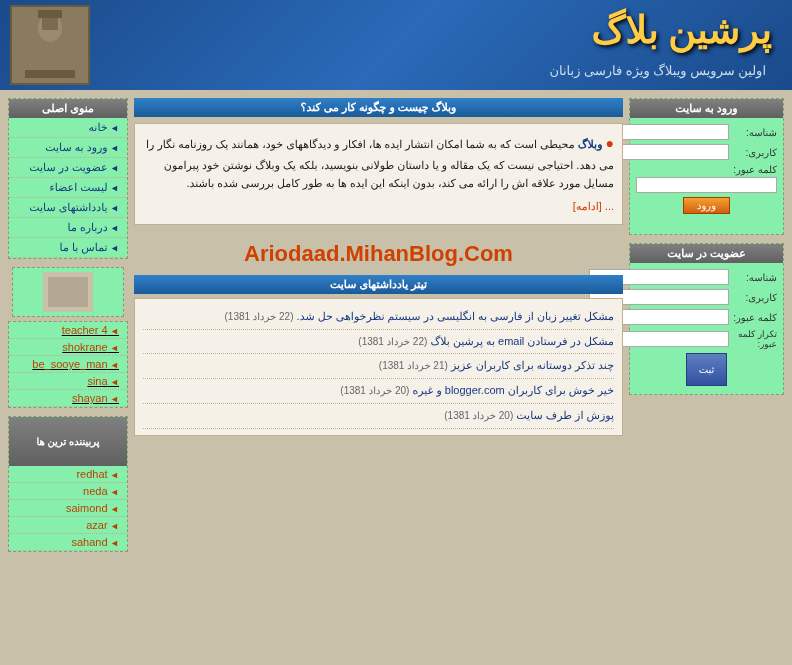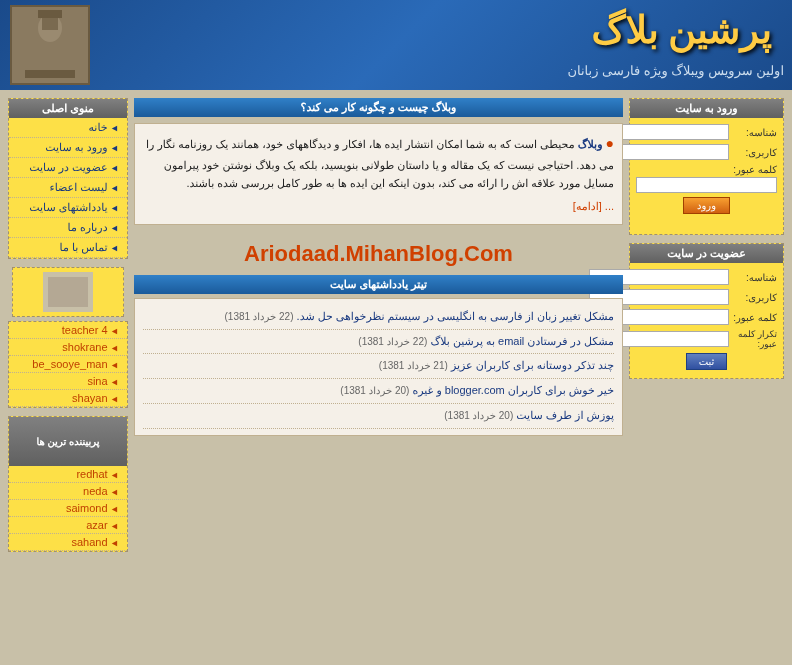--- a/index.html
+++ b/index.html
@@ -30,21 +30,21 @@
       right: 20px;
       color: #fff;
       font-size: 32px;
       font-weight: bold;
       font-family: Georgia, serif;
       margin-left: 7px;
     }
     .header-subtitle {
       position: absolute;
       bottom: 12px;
-      right: 8px;
+      right: 26px;
       color: #cde;
       font-size: 13px;
       direction: rtl;
     }
     .header-statue {
       position: absolute;
       left: 10px;
       top: 5px;
       width: 80px;
       height: 80px;
@@ -122,21 +122,21 @@
       padding: 2px 13px;
       font-size: 10px;
       cursor: pointer;
       display: block;
       margin: 4px auto 14px;
     }
     .btn-blue {
       background: linear-gradient(to bottom, #6080c0, #3050a0);
       color: #fff;
       border: 1px solid #204080;
-      padding: 2px 12px;
+      padding: 10px 12px;
       font-size: 10px;
       cursor: pointer;
       display: block;
       margin: 4px auto 2px;
     }
 
     
     .sidebar-left {
       width: 120px;
       flex-shrink: 0;
@@ -166,20 +166,21 @@
       content: "◄ ";
       color: #1a3a80;
       font-size: 9px;
     }
 
     
     .members-box {
       background: #e8e0d0;
       border: 1px solid #b0a080;
       margin-bottom: 8px;
+      text-decoration: underline;
     }
     .member-item {
       padding: 2px 8px;
       font-size: 11px;
       color: #c04000;
       direction: rtl;
       text-align: right;
       border-bottom: 1px dotted #c0b090;
     }
     .member-item:before {
@@ -303,21 +304,21 @@
       border-bottom: 1px dotted #c0b090;
     }
     .writer-item:before {
       content: "◄ ";
       color: #c04000;
       font-size: 9px;
     }
 
     .dashed-border {
       border: 1px dashed #a09070;
-      background: #fde047;
+      background: #86efac;
     }
   </style>
 </head>
 <body>
 
 <div class="header">
   <div class="header-bg"></div>
   <div class="header-statue">
     <svg width="60" height="70" viewBox="0 0 60 70">
       <rect x="5" y="60" width="50" height="8" fill="#6a5a40"></rect>

